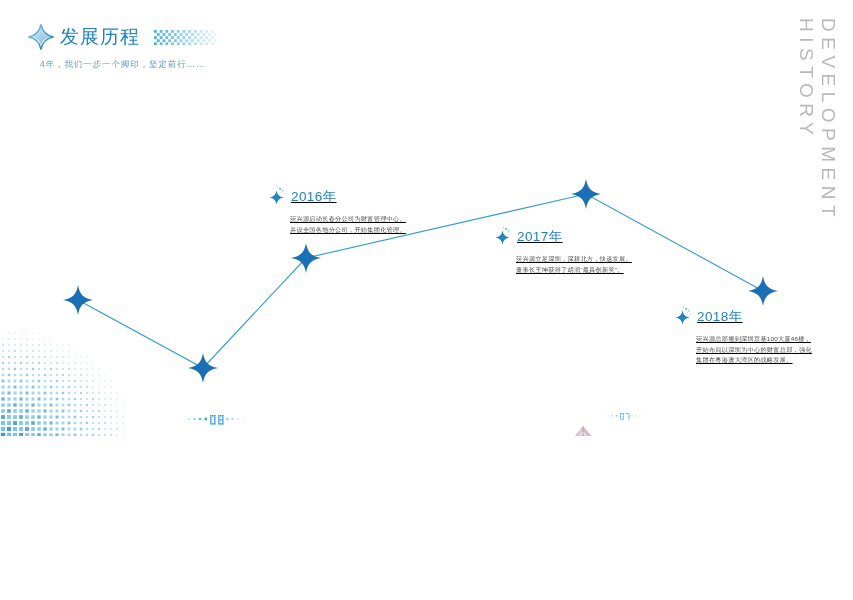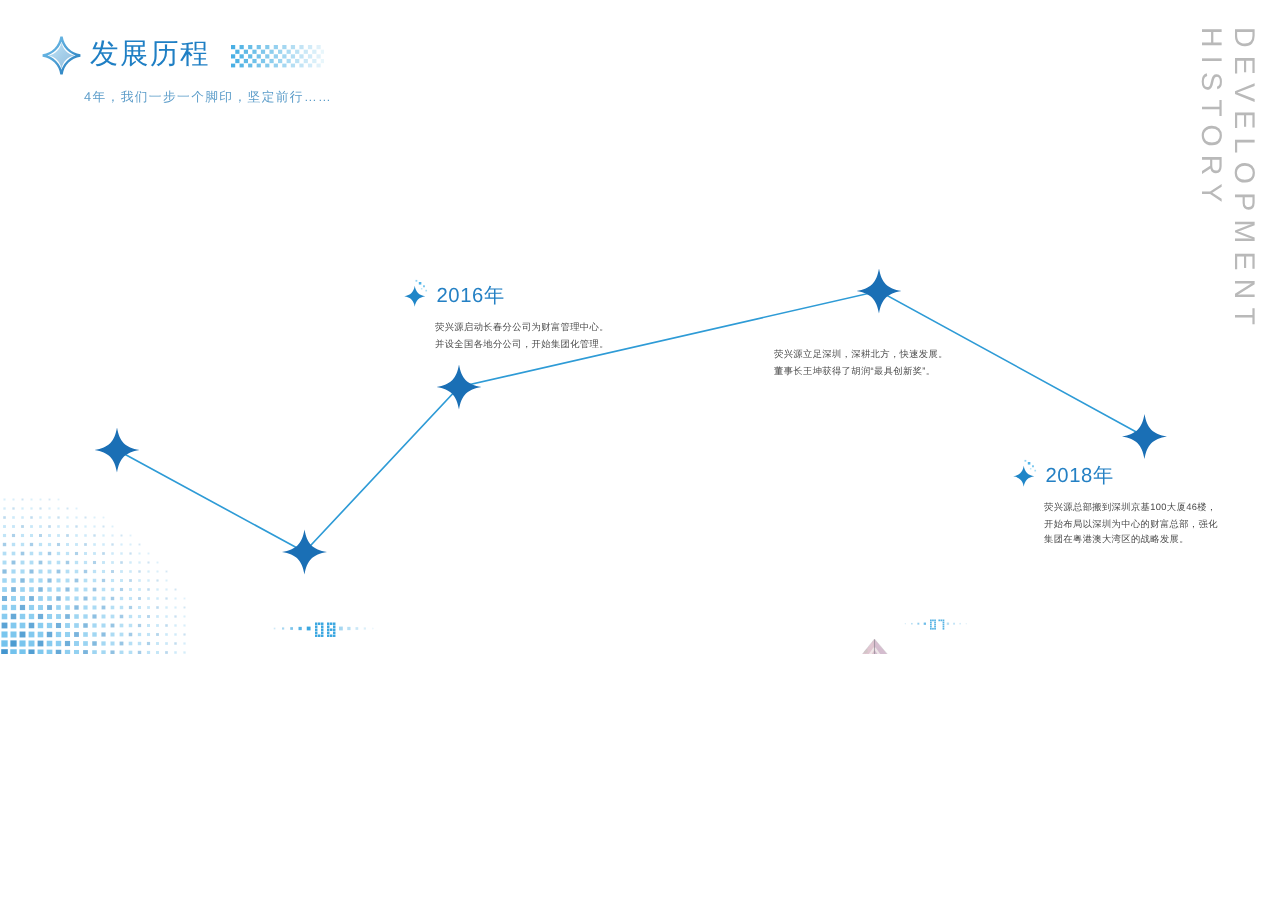--- a/index.html
+++ b/index.html
@@ -24,21 +24,21 @@
     font-size: 19px;
     color: #1f7fc4;
     letter-spacing: 1px;
     font-weight: 400;
     line-height: 26px;
     white-space: nowrap;
   }
   .title-dots { width: 62px; height: 16px; margin-left: 8px; opacity: .95; }
   .page-subtitle {
     margin-top: 9px;
-    margin-left: 28px;
+    margin-left: 12px;
     font-size: 8.5px;
     color: #5b9cc9;
     letter-spacing: .9px;
     white-space: nowrap;
   }
 
   
   .vertical-heading {
     position: absolute;
     top: 18px; right: 10px;
@@ -60,21 +60,21 @@
 
   
   .timeline-svg {
     position: absolute;
     left: 0; top: 0;
     width: 853px; height: 600px;
     pointer-events: none;
   }
 
   
-  .milestone { position: absolute; }
+  .milestone { position: absolute; text-decoration: underline; }
   .ms-head { display: flex; align-items: center; gap: 3px; }
   .ms-sparkle { width: 22px; height: 22px; flex: 0 0 22px; }
   .ms-year {
     font-size: 13.5px;
     color: #2480c4;
     letter-spacing: .4px;
     font-weight: 400;
     white-space: nowrap;
   }
   .ms-body {
@@ -244,20 +244,31 @@
         <rect x="17.6" y="7.2" width="1.1" height="1.1" fill="#a5dcf5"></rect>
         <rect x="14.6" y="6.0" width="1.0" height="1.0" fill="#bde6f8"></rect>
       </svg>
       <div class="ms-year">2016年</div>
     </div>
     <div class="ms-body">荧兴源启动长春分公司为财富管理中心。
 并设全国各地分公司，开始集团化管理。</div>
   </div>
 
   <div class="milestone ms-2017">
+    <div class="ms-head">
+      <svg class="ms-sparkle" viewBox="0 0 22 22">
+        <path d="M10.5 4.5 C11.1 8.6 13.4 10.9 17.5 11.5 C13.4 12.1 11.1 14.4 10.5 18.5 C9.9 14.4 7.6 12.1 3.5 11.5 C7.6 10.9 9.9 8.6 10.5 4.5 Z" fill="#1f86c8"></path>
+        <rect x="13.2" y="2.0" width="1.7" height="1.7" fill="#4fb3e8"></rect>
+        <rect x="16.0" y="4.2" width="1.3" height="1.3" fill="#7cc8ee"></rect>
+        <rect x="11.0" y="0.6" width="1.2" height="1.2" fill="#8fd2f2"></rect>
+        <rect x="17.6" y="7.2" width="1.1" height="1.1" fill="#a5dcf5"></rect>
+        <rect x="14.6" y="6.0" width="1.0" height="1.0" fill="#bde6f8"></rect>
+      </svg>
+      <div class="ms-year">2017年</div>
+    </div>
     <div class="ms-body">荧兴源立足深圳，深耕北方，快速发展。
 董事长王坤获得了胡润“最具创新奖”。</div>
   </div>
 
   <div class="milestone ms-2018">
     <div class="ms-head">
       <svg class="ms-sparkle" viewBox="0 0 22 22">
         <path d="M10.5 4.5 C11.1 8.6 13.4 10.9 17.5 11.5 C13.4 12.1 11.1 14.4 10.5 18.5 C9.9 14.4 7.6 12.1 3.5 11.5 C7.6 10.9 9.9 8.6 10.5 4.5 Z" fill="#1f86c8"></path>
         <rect x="13.2" y="2.0" width="1.7" height="1.7" fill="#4fb3e8"></rect>
         <rect x="16.0" y="4.2" width="1.3" height="1.3" fill="#7cc8ee"></rect>

